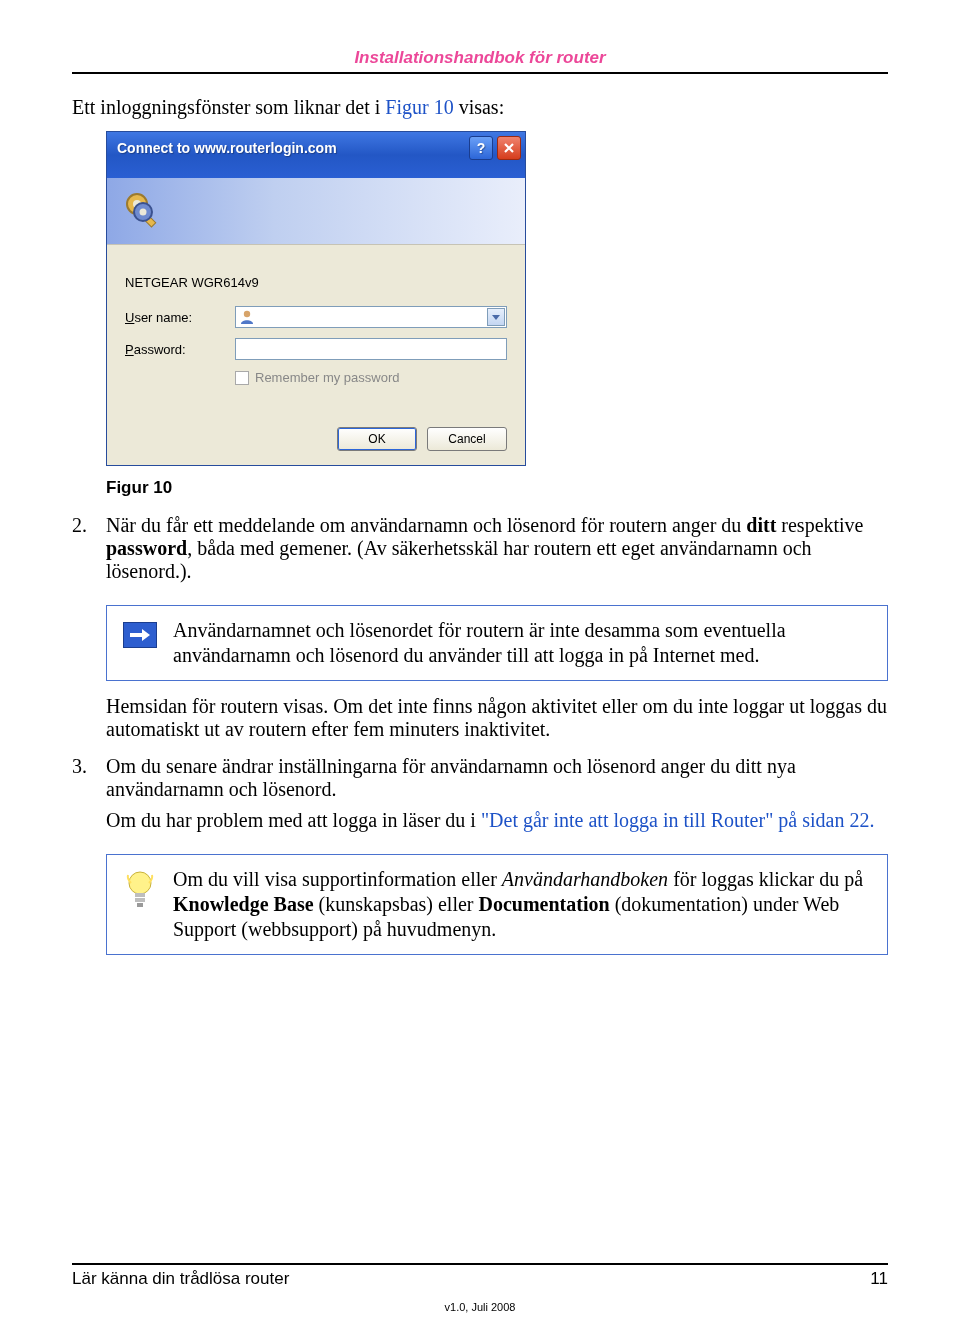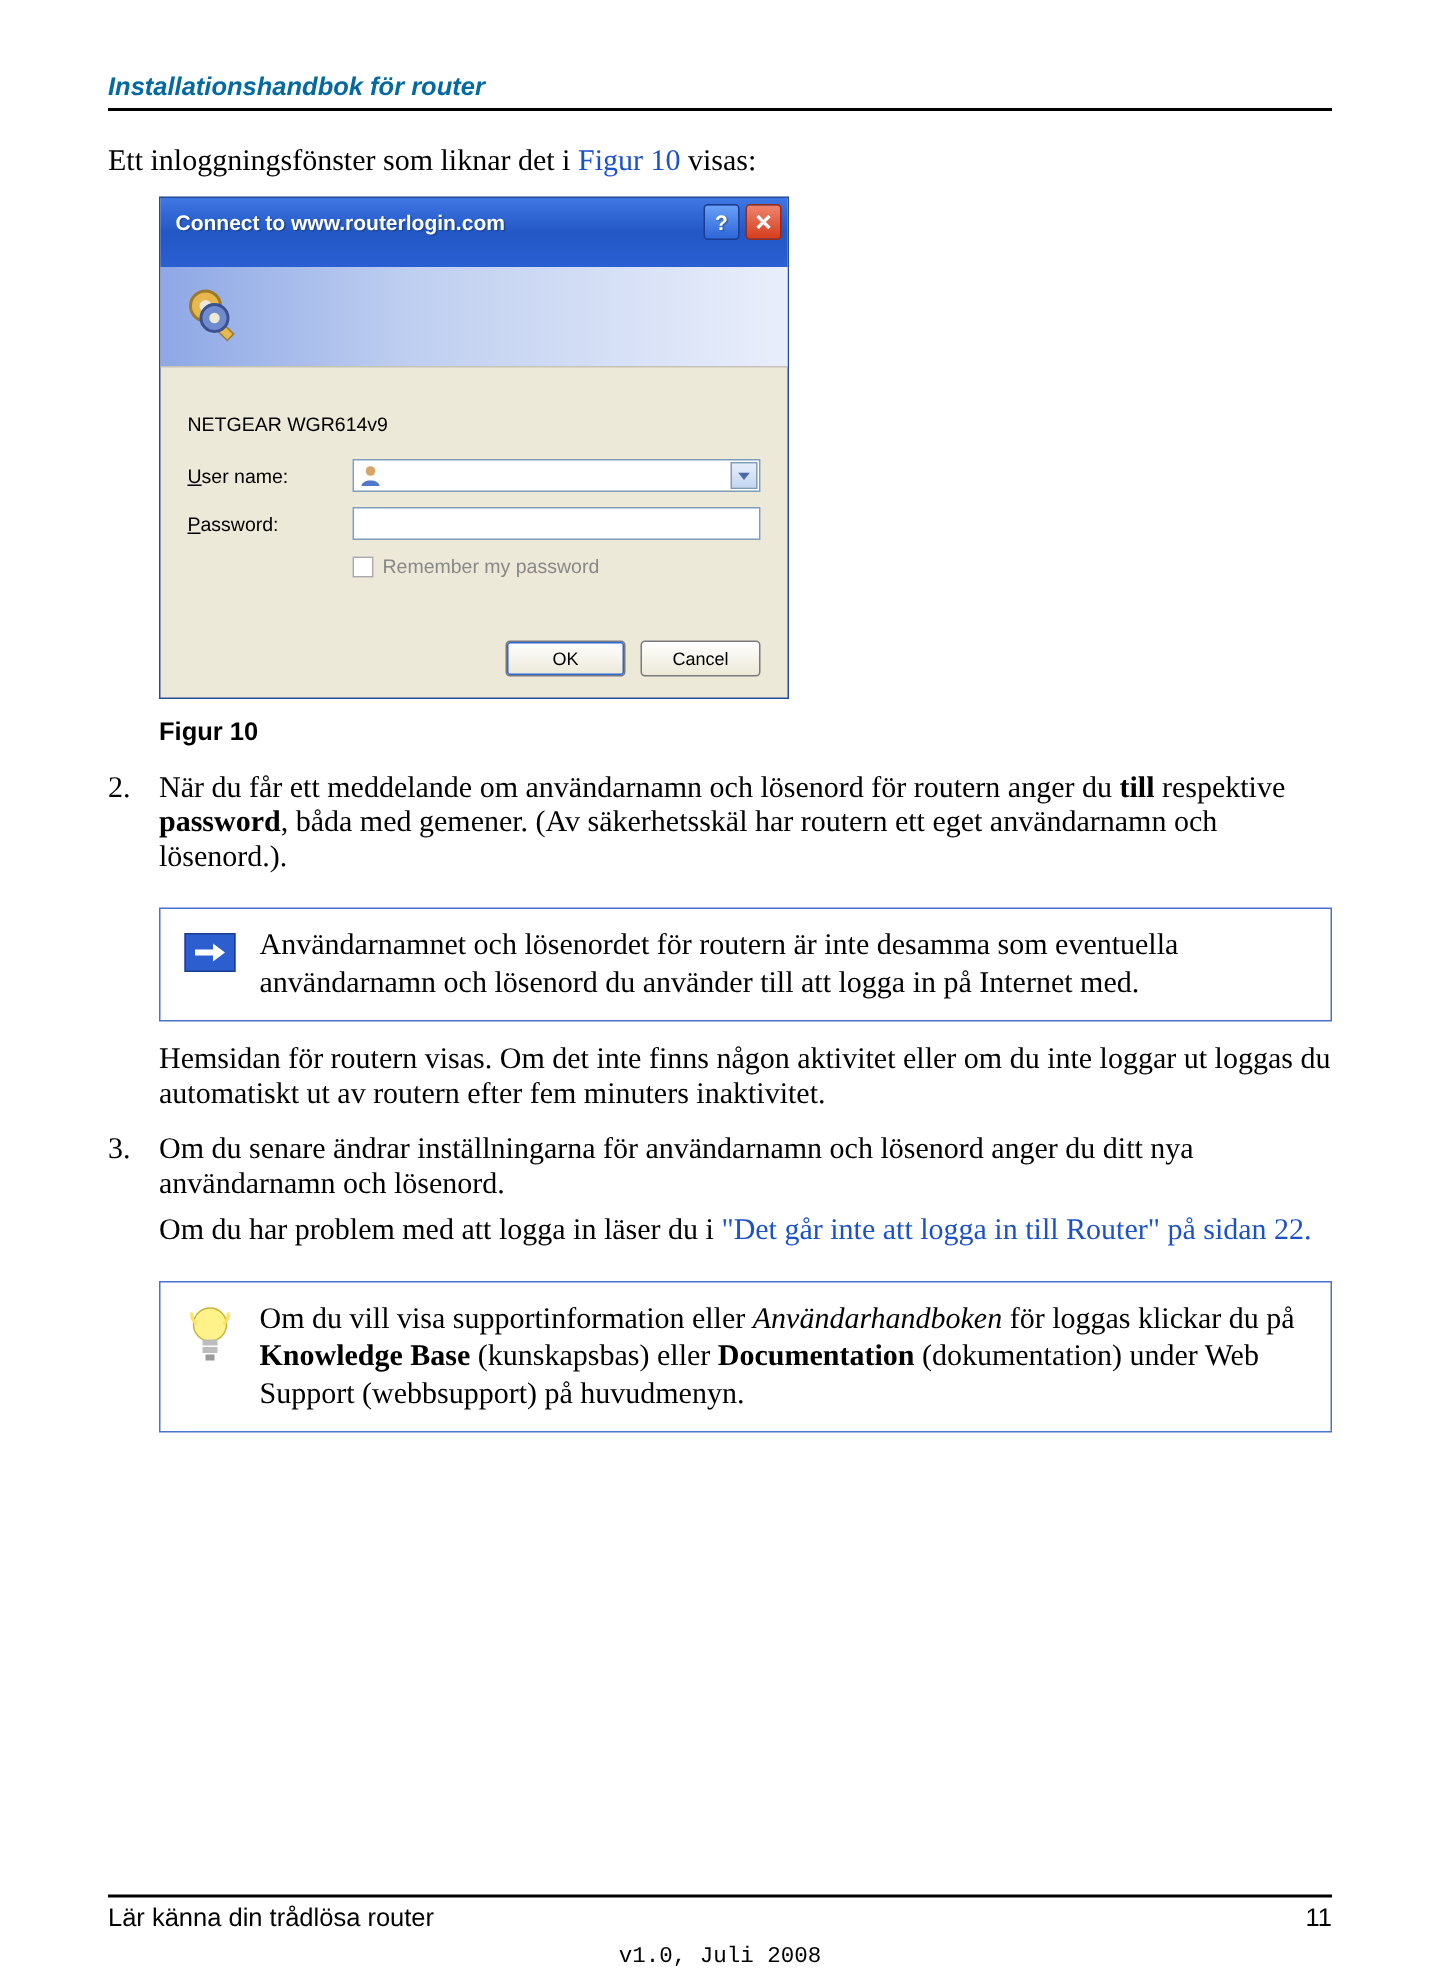--- a/index.html
+++ b/index.html
@@ -11,26 +11,26 @@
     color: #000;
   }
   .page {
     width: 960px;
     min-height: 1317px;
     box-sizing: border-box;
     padding: 48px 72px 30px 72px;
     position: relative;
   }
   .header {
-    text-align: left;
+    text-align: center;
     font-family: Arial, Helvetica, sans-serif;
     font-style: italic;
     font-weight: bold;
     font-size: 17px;
-    color: #0369a1;
+    color: #ec4899;
   }
   .hr-top {
     border: none;
     border-top: 2px solid #000;
     margin: 4px 0 22px 0;
   }
   .intro {
     font-size: 20px;
     margin-bottom: 12px;
   }
@@ -249,22 +249,22 @@
     justify-content: space-between;
     font-family: Arial, Helvetica, sans-serif;
     font-size: 17px;
   }
   .foot-center {
     position: absolute;
     left: 0;
     right: 0;
     bottom: -24px;
     text-align: center;
-    font-family: Liberation Mono, monospace;
-    font-size: 15px;
+    font-family: Liberation Sans, sans-serif;
+    font-size: 11px;
   }
 </style>
 </head>
 <body>
 
 <div class="page">
 
   <div class="header">Installationshandbok för router</div>
   <hr class="hr-top">
 
@@ -329,21 +329,21 @@
         <button class="winbtn">Cancel</button>
       </div>
     </div>
   </div>
 
   <div class="caption">Figur 10</div>
 
   <div class="num-item">
     <div class="num-marker">2.</div>
     <div class="num-body">
-      <p><span>När du får ett meddelande om användarnamn och lösenord för routern anger du </span><strong>till</strong><span> respektive </span><strong>password</strong><span>, båda med gemener. (Av säkerhetsskäl har routern ett eget användarnamn och lösenord.).</span></p>
+      <p><span>När du får ett meddelande om användarnamn och lösenord för routern anger du </span><strong>ditt</strong><span> respektive </span><strong>password</strong><span>, båda med gemener. (Av säkerhetsskäl har routern ett eget användarnamn och lösenord.).</span></p>
     </div>
   </div>
 
   <div class="note-box">
     <div class="arrow-badge">
       <svg width="20" height="14" viewBox="0 0 20 14">
         <path d="M0 5 L12 5 L12 1 L20 7 L12 13 L12 9 L0 9 Z" fill="#fff"></path>
       </svg>
     </div>
     <div>Användarnamnet och lösenordet för routern är inte desamma som eventuella användarnamn och lösenord du använder till att logga in på Internet med.</div>

